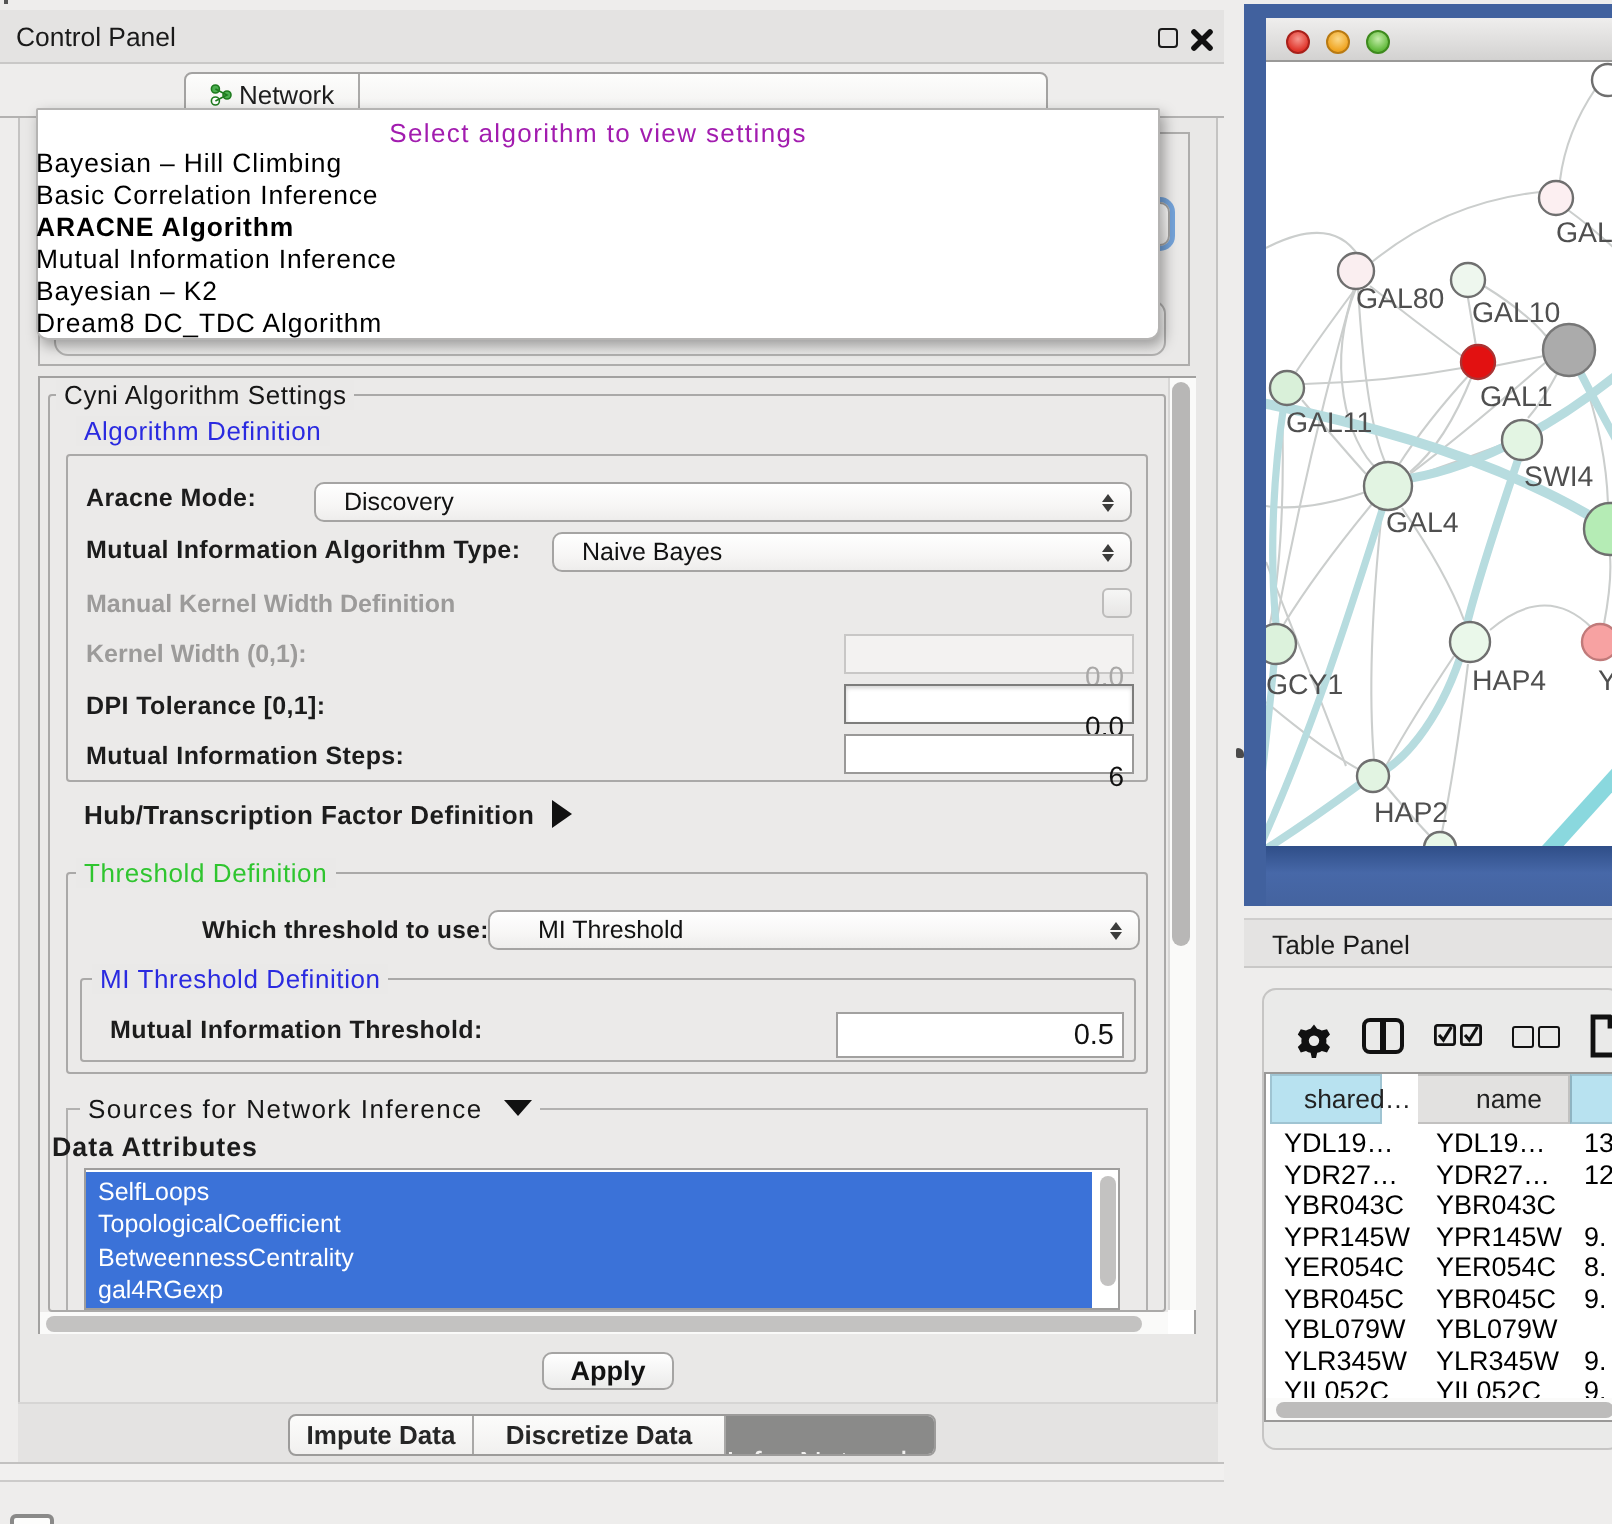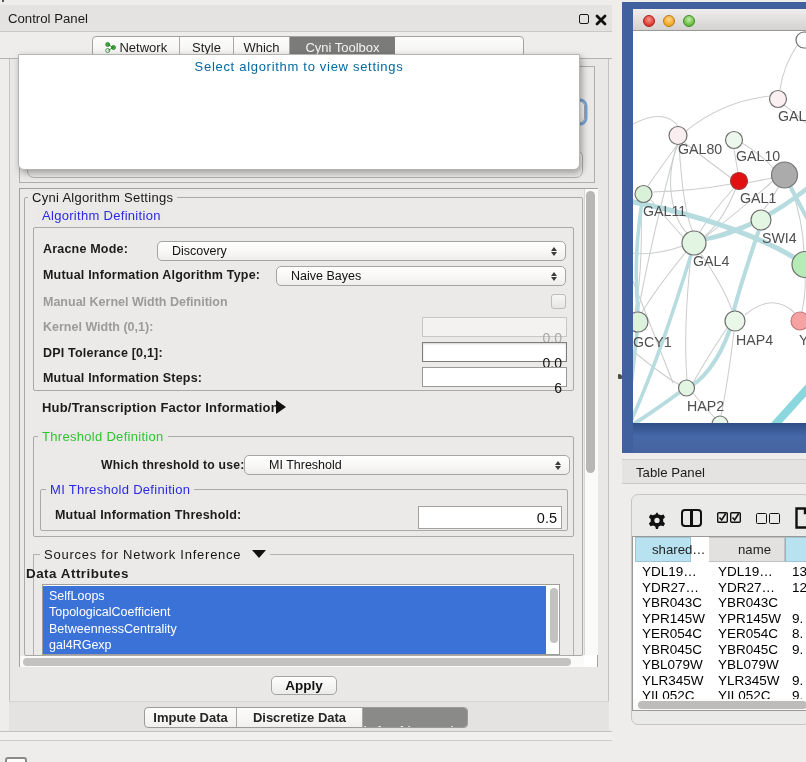--- a/index.html
+++ b/index.html
@@ -27,21 +27,21 @@
 <div class="ab" style="left:0;top:0;width:620px;height:762px;background:#eeedec;"></div>
 <div class="ab" style="left:0;top:5px;width:612px;height:26px;background:#e4e3e2;border-bottom:1px solid #c9c8c7;"></div>
 <div class="ab nw" style="left:8px;top:11px;font-size:13.2px;color:#1a1a1a;">Control Panel</div>
 <div class="ab" style="left:579px;top:14px;width:8px;height:8px;border:1.8px solid #1a1a1a;border-radius:2px;"></div>
 <svg class="ab" style="left:595px;top:14px;" width="12" height="12" viewBox="0 0 12 12">
 <path d="M2 2 L10 10 M10 2 L2 10" stroke="#111" stroke-width="2.8" stroke-linecap="round"></path>
   </svg>
 
 <div class="ab" style="left:0;top:58px;width:612px;height:1px;background:#b3b2b1;"></div>
 <div class="ab" style="left:92px;top:36px;width:432px;height:22px;border:1px solid #a3a2a1;border-radius:4px;
- background:linear-gradient(#fdfdfc,#f2f1f0);box-sizing:border-box;overflow:hidden;display:flex;">
+ background:linear-gradient(#fdfdfc,#f2f1f0);box-sizing:border-box;overflow:hidden;display:flex;flex-direction:column;">
  <div style="width:87px;border-right:1px solid #aaa9a8;text-align:center;font-size:13px;color:#1d1d1d;padding-top:3px;box-sizing:border-box;">
    <svg width="11" height="11" viewBox="0 0 11 11" style="vertical-align:-1px;">
         <circle cx="2.7" cy="2.5" r="2" fill="#4caf50" stroke="#1e7a1e" stroke-width="0.8"></circle>
         <circle cx="2.7" cy="8.5" r="2" fill="#fff" stroke="#1e7a1e" stroke-width="0.8"></circle>
         <circle cx="8.5" cy="5.5" r="2" fill="#4caf50" stroke="#1e7a1e" stroke-width="0.8"></circle>
         <path d="M2.7 2.5 L8.5 5.5 L2.7 8.5" stroke="#1e7a1e" stroke-width="0.8" fill="none"></path>
       </svg>
    Network</div>
  <div style="width:54px;border-right:1px solid #aaa9a8;text-align:center;font-size:13px;color:#1d1d1d;padding-top:3px;box-sizing:border-box;">Style</div>
  <div style="width:56px;border-right:1px solid #aaa9a8;text-align:center;font-size:13px;color:#1d1d1d;padding-top:3px;box-sizing:border-box;">Which</div>
@@ -70,21 +70,21 @@
     <span class="step"></span>
   </div>
 <div class="dlbl" style="left:43px;top:295px;">Manual Kernel Width Definition</div>
 <div class="ab" style="left:551px;top:294px;width:15px;height:15px;border:1px solid #bdbcbb;border-radius:3px;background:linear-gradient(#f6f6f5,#e7e6e5);box-sizing:border-box;"></div>
 <div class="dlbl" style="left:43px;top:320px;">Kernel Width (0,1):</div>
 <div class="fld" style="left:422px;top:317px;width:145px;height:20px;background:#f3f2f1;border-color:#c8c7c6;color:#a9a8a7;">0.0</div>
 <div class="lbl" style="left:43px;top:346px;">DPI Tolerance [0,1]:</div>
 <div class="fld" style="left:422px;top:342px;width:145px;height:20px;border:1px solid #7d7d7c;box-shadow:inset 0 1px 2px rgba(0,0,0,0.18);">0.0</div>
 <div class="lbl" style="left:43px;top:371px;">Mutual Information Steps:</div>
 <div class="fld" style="left:422px;top:367px;width:145px;height:20px;">6</div>
-<div class="lbl" style="left:42px;top:400px;font-size:13px;">Hub/Transcription Factor Information</div>
+<div class="lbl" style="left:42px;top:400px;font-size:13px;">Hub/Transcription Factor Definition</div>
 <div class="ab" style="left:276px;top:400px;width:0;height:0;border-top:7px solid transparent;border-bottom:7px solid transparent;border-left:10px solid #111;"></div>
 <div class="etch" style="left:33px;top:436px;width:541px;height:101px;"></div>
 <div class="gt" style="left:38px;top:429px;color:#2fc52f;">Threshold Definition</div>
 <div class="lbl" style="left:101px;top:458px;font-size:12.2px;">Which threshold to use:</div>
 <div class="combo" style="left:244px;top:455px;width:326px;height:20px;">
     <span class="tx" style="left:24px;">MI Threshold</span>
     <span class="step"></span>
   </div>
 <div class="etch" style="left:40px;top:489px;width:528px;height:42px;"></div>
 <div class="gt" style="left:46px;top:482px;color:#2a2ae0;">MI Threshold Definition</div>
@@ -115,21 +115,22 @@
  <div style="width:126px;border-right:1px solid #a9a8a7;text-align:center;font-size:13px;font-weight:bold;color:#262626;padding-top:2px;box-sizing:border-box;">Discretize Data</div>
  <div style="flex:1;background:#8a8a89;color:#f2f1f0;text-align:left;font-size:16px;padding-top:16px;box-sizing:border-box;">Infer Network</div>
 </div>
 <div class="ab" style="left:0;top:731px;width:612px;height:1px;background:#c2c1c0;"></div>
 <div class="ab" style="left:0;top:732px;width:612px;height:8px;background:#f1f0ef;border-bottom:1px solid #cccbca;"></div>
 <div class="ab" style="left:5px;top:757px;width:18px;height:8px;border:2px solid #8a8a89;border-radius:3px 3px 0 0;background:#fdfdfc;"></div>
 <div class="ab" style="left:2px;top:0;width:2px;height:2px;background:#555;"></div>
 <div class="ab" style="left:617.5px;top:373.5px;width:4.5px;height:5px;background:#4a4a4a;border-radius:1px 3px 1px 1px;"></div>
 
 <div class="ab" style="left:18px;top:54px;width:562px;height:116px;background:#fff;border:1px solid #b5b4b3;border-radius:1px 1px 6px 6px;box-shadow:2px 3px 7px rgba(0,0,0,0.35);box-sizing:border-box;z-index:5;">
- <div class="ab nw" style="left:0;right:0;top:4px;text-align:center;font-size:13px;color:#0369a1;letter-spacing:0.7px;">Select algorithm to view settings</div>
+ <div class="ab nw" style="left:0;right:0;top:4px;text-align:center;font-size:13px;color:#a21caf;letter-spacing:0.7px;">Select algorithm to view settings</div>
+ <div class="ab nw" style="left:-1px;top:19px;font-size:13.2px;color:#000;line-height:16px;letter-spacing:0.45px;">Bayesian – Hill Climbing<br>Basic Correlation Inference<br><b>ARACNE Algorithm</b><br>Mutual Information Inference<br>Bayesian – K2<br>Dream8 DC_TDC Algorithm</div>
 </div>
 
 <div class="ab" style="left:622px;top:2px;width:184px;height:451px;background:#41619e;"></div>
 <div class="ab" style="left:633px;top:423px;width:173px;height:30px;background:linear-gradient(#2f4e88,#4768a8 45%,#44639f);"></div>
 <div class="ab" style="left:633px;top:9px;width:173px;height:22px;background:linear-gradient(#efeeed,#d3d2d1);border-bottom:1px solid #9a9998;box-sizing:border-box;"></div>
 <div class="ab" style="left:643px;top:15px;width:12px;height:12px;border-radius:50%;background:radial-gradient(circle at 50% 35%,#f6968e,#e0352b 70%);border:0.5px solid #a8201a;box-sizing:border-box;"></div>
 <div class="ab" style="left:663px;top:15px;width:12px;height:12px;border-radius:50%;background:radial-gradient(circle at 50% 35%,#fbd887,#f0a522 70%);border:0.5px solid #b97a12;box-sizing:border-box;"></div>
 <div class="ab" style="left:683px;top:15px;width:12px;height:12px;border-radius:50%;background:radial-gradient(circle at 50% 35%,#c4edaa,#62ba3c 70%);border:0.5px solid #3e8a1e;box-sizing:border-box;"></div>
 <div class="ab" style="left:633px;top:31px;width:173px;height:392px;background:#fff;overflow:hidden;">
 <svg width="173" height="392" viewBox="0 0 173 392" style="position:absolute;left:0;top:0;">

